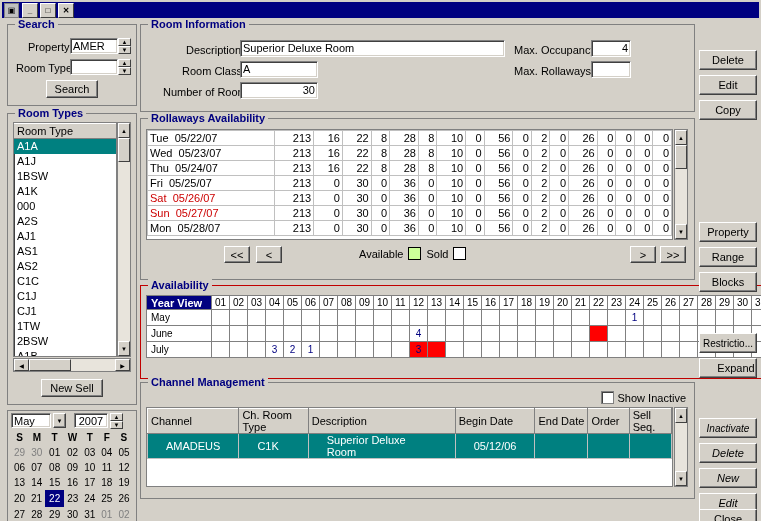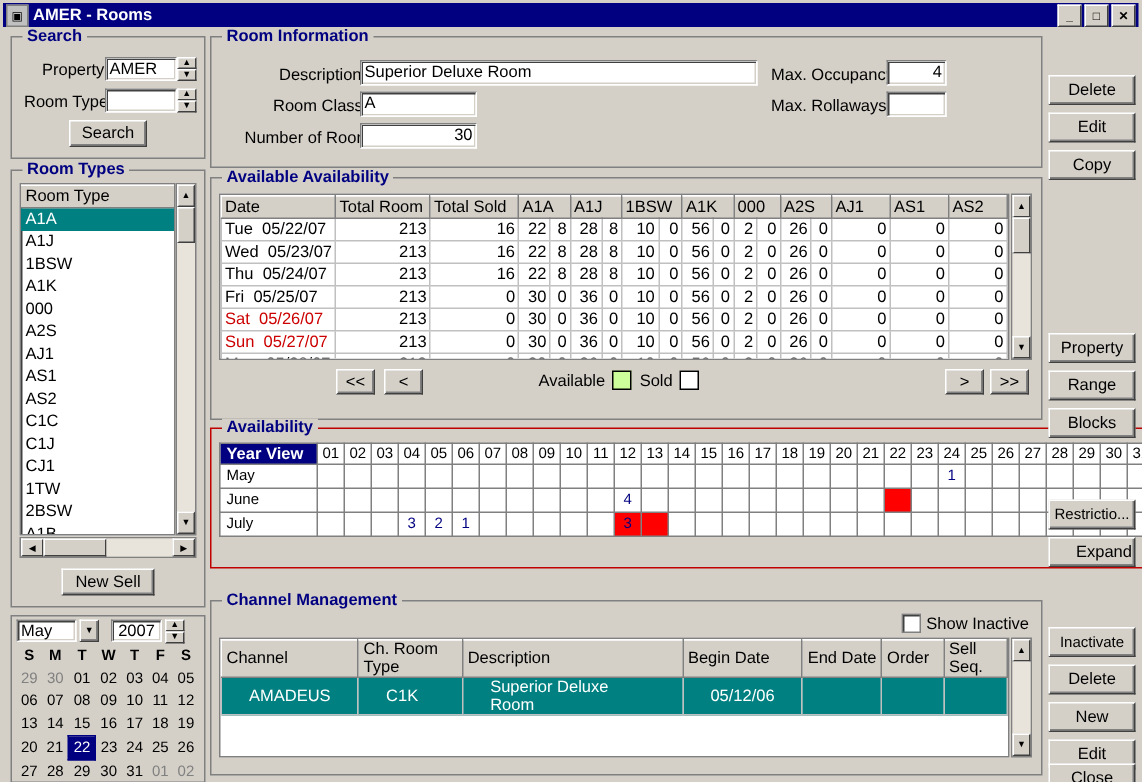--- a/index.html
+++ b/index.html
@@ -92,21 +92,20 @@
   .swatch{width:11px;height:11px;border:1px solid #000;display:inline-block;vertical-align:middle;}
   .chk{width:11px;height:11px;border:1px solid #808080;background:#fff;box-shadow:inset 1px 1px 0 #404040;display:inline-block;vertical-align:middle;}
 </style>
 </head>
 <body>
 
 <div class="win">
 
   <div class="titlebar">
     <div class="ticon">▣</div>
-    <div class="ttext">AMER - Rooms</div>
     <div class="tbtns">
       <div class="tbtn">_</div>
       <div class="tbtn">□</div>
       <div class="tbtn">✕</div>
     </div>
   </div>
 
   <div class="client">
 
     <div class="grp" style="left:3px;top:4px;width:128px;height:80px;">
@@ -254,39 +253,25 @@
       <div class="ctl" style="position:absolute;left:99px;top:36px;width:78px;height:17px;">A</div>
 
       <div class="lab" style="position:absolute;left:373px;top:40px;">Max. Rollaways</div>
       <div class="ctl" style="position:absolute;left:450px;top:36px;width:40px;height:17px;"></div>
 
       <div class="lab" style="position:absolute;left:22px;top:61px;">Number of Rooms</div>
       <div class="ctl" style="position:absolute;left:99px;top:57px;width:78px;height:17px;text-align:right;">30</div>
     </div>
 
     <div class="grp" style="left:136px;top:98px;width:553px;height:160px;">
-      <div class="lbl">Available Availability</div>
+      <div class="lbl">Rollaways Availability</div>
 
       <div style="position:absolute;left:5px;top:10px;width:527px;height:111px;overflow:hidden;border:1px solid #808080;background:#fff;box-sizing:border-box;">
         <table class="grid">
           <tbody>
-              <tr>
-            <th style="width:62px;">Date</th>
-            <th style="width:58px;">Total Room</th>
-            <th style="width:54px;">Total Sold</th>
-            <th style="width:42px;" colspan="2">A1A</th>
-            <th style="width:42px;" colspan="2">A1J</th>
-            <th style="width:44px;" colspan="2">1BSW</th>
-            <th style="width:42px;" colspan="2">A1K</th>
-            <th style="width:42px;" colspan="2">000</th>
-            <th style="width:42px;" colspan="2">A2S</th>
-            <th style="width:34px;">AJ1</th>
-            <th style="width:34px;">AS1</th>
-            <th style="width:34px;">AS2</th>
-          </tr>
 
           <tr>
             <td><span>Tue</span>&nbsp;&nbsp;<span>05/22/07</span></td>
             <td class="num">213</td>
             <td class="num">16</td>
             <td class="av">22</td>
             <td class="num">8</td>
             <td class="av">28</td>
             <td class="num">8</td>
             <td class="av">10</td>
@@ -589,21 +574,21 @@
           <td></td>
           <td></td>
           <td></td>
           <td></td>
           <td></td>
         </tr>
       </tbody>
         </table>
     </div>
 
-    <div class="grp" style="left:136px;top:380px;width:553px;height:115px;">
+    <div class="grp" style="left:136px;top:362px;width:553px;height:115px;">
       <div class="lbl">Channel Management</div>
 
       <div style="position:absolute;right:8px;top:8px;display:flex;align-items:center;gap:4px;">
         <span class="chk"></span>
         <span class="lab">Show Inactive</span>
       </div>
 
       <div style="position:absolute;left:5px;top:24px;width:527px;height:80px;overflow:hidden;border:1px solid #808080;background:#fff;box-sizing:border-box;">
         <table class="cg">
           <tbody>
@@ -646,21 +631,21 @@
       <div class="btn" style="width:58px;height:20px;margin-bottom:5px;">Property</div>
       <div class="btn" style="width:58px;height:20px;margin-bottom:5px;">Range</div>
       <div class="btn" style="width:58px;height:20px;">Blocks</div>
     </div>
 
     <div style="position:absolute;left:695px;top:313px;">
       <div class="btn" style="width:58px;height:20px;margin-bottom:5px;font-size:10px;">Restrictio...</div>
       <div class="btn" style="width:58px;height:20px;padding-left:16px;">Expand</div>
     </div>
 
-    <div style="position:absolute;left:695px;top:398px;">
+    <div style="position:absolute;left:695px;top:398px;font-style:italic;">
       <div class="btn" style="width:58px;height:20px;margin-bottom:5px;font-size:10px;">Inactivate</div>
       <div class="btn" style="width:58px;height:20px;margin-bottom:5px;">Delete</div>
       <div class="btn" style="width:58px;height:20px;margin-bottom:5px;">New</div>
       <div class="btn" style="width:58px;height:20px;">Edit</div>
     </div>
 
     <div class="btn" style="position:absolute;left:695px;top:489px;width:58px;height:20px;">Close</div>
 
   </div>
 </div>

